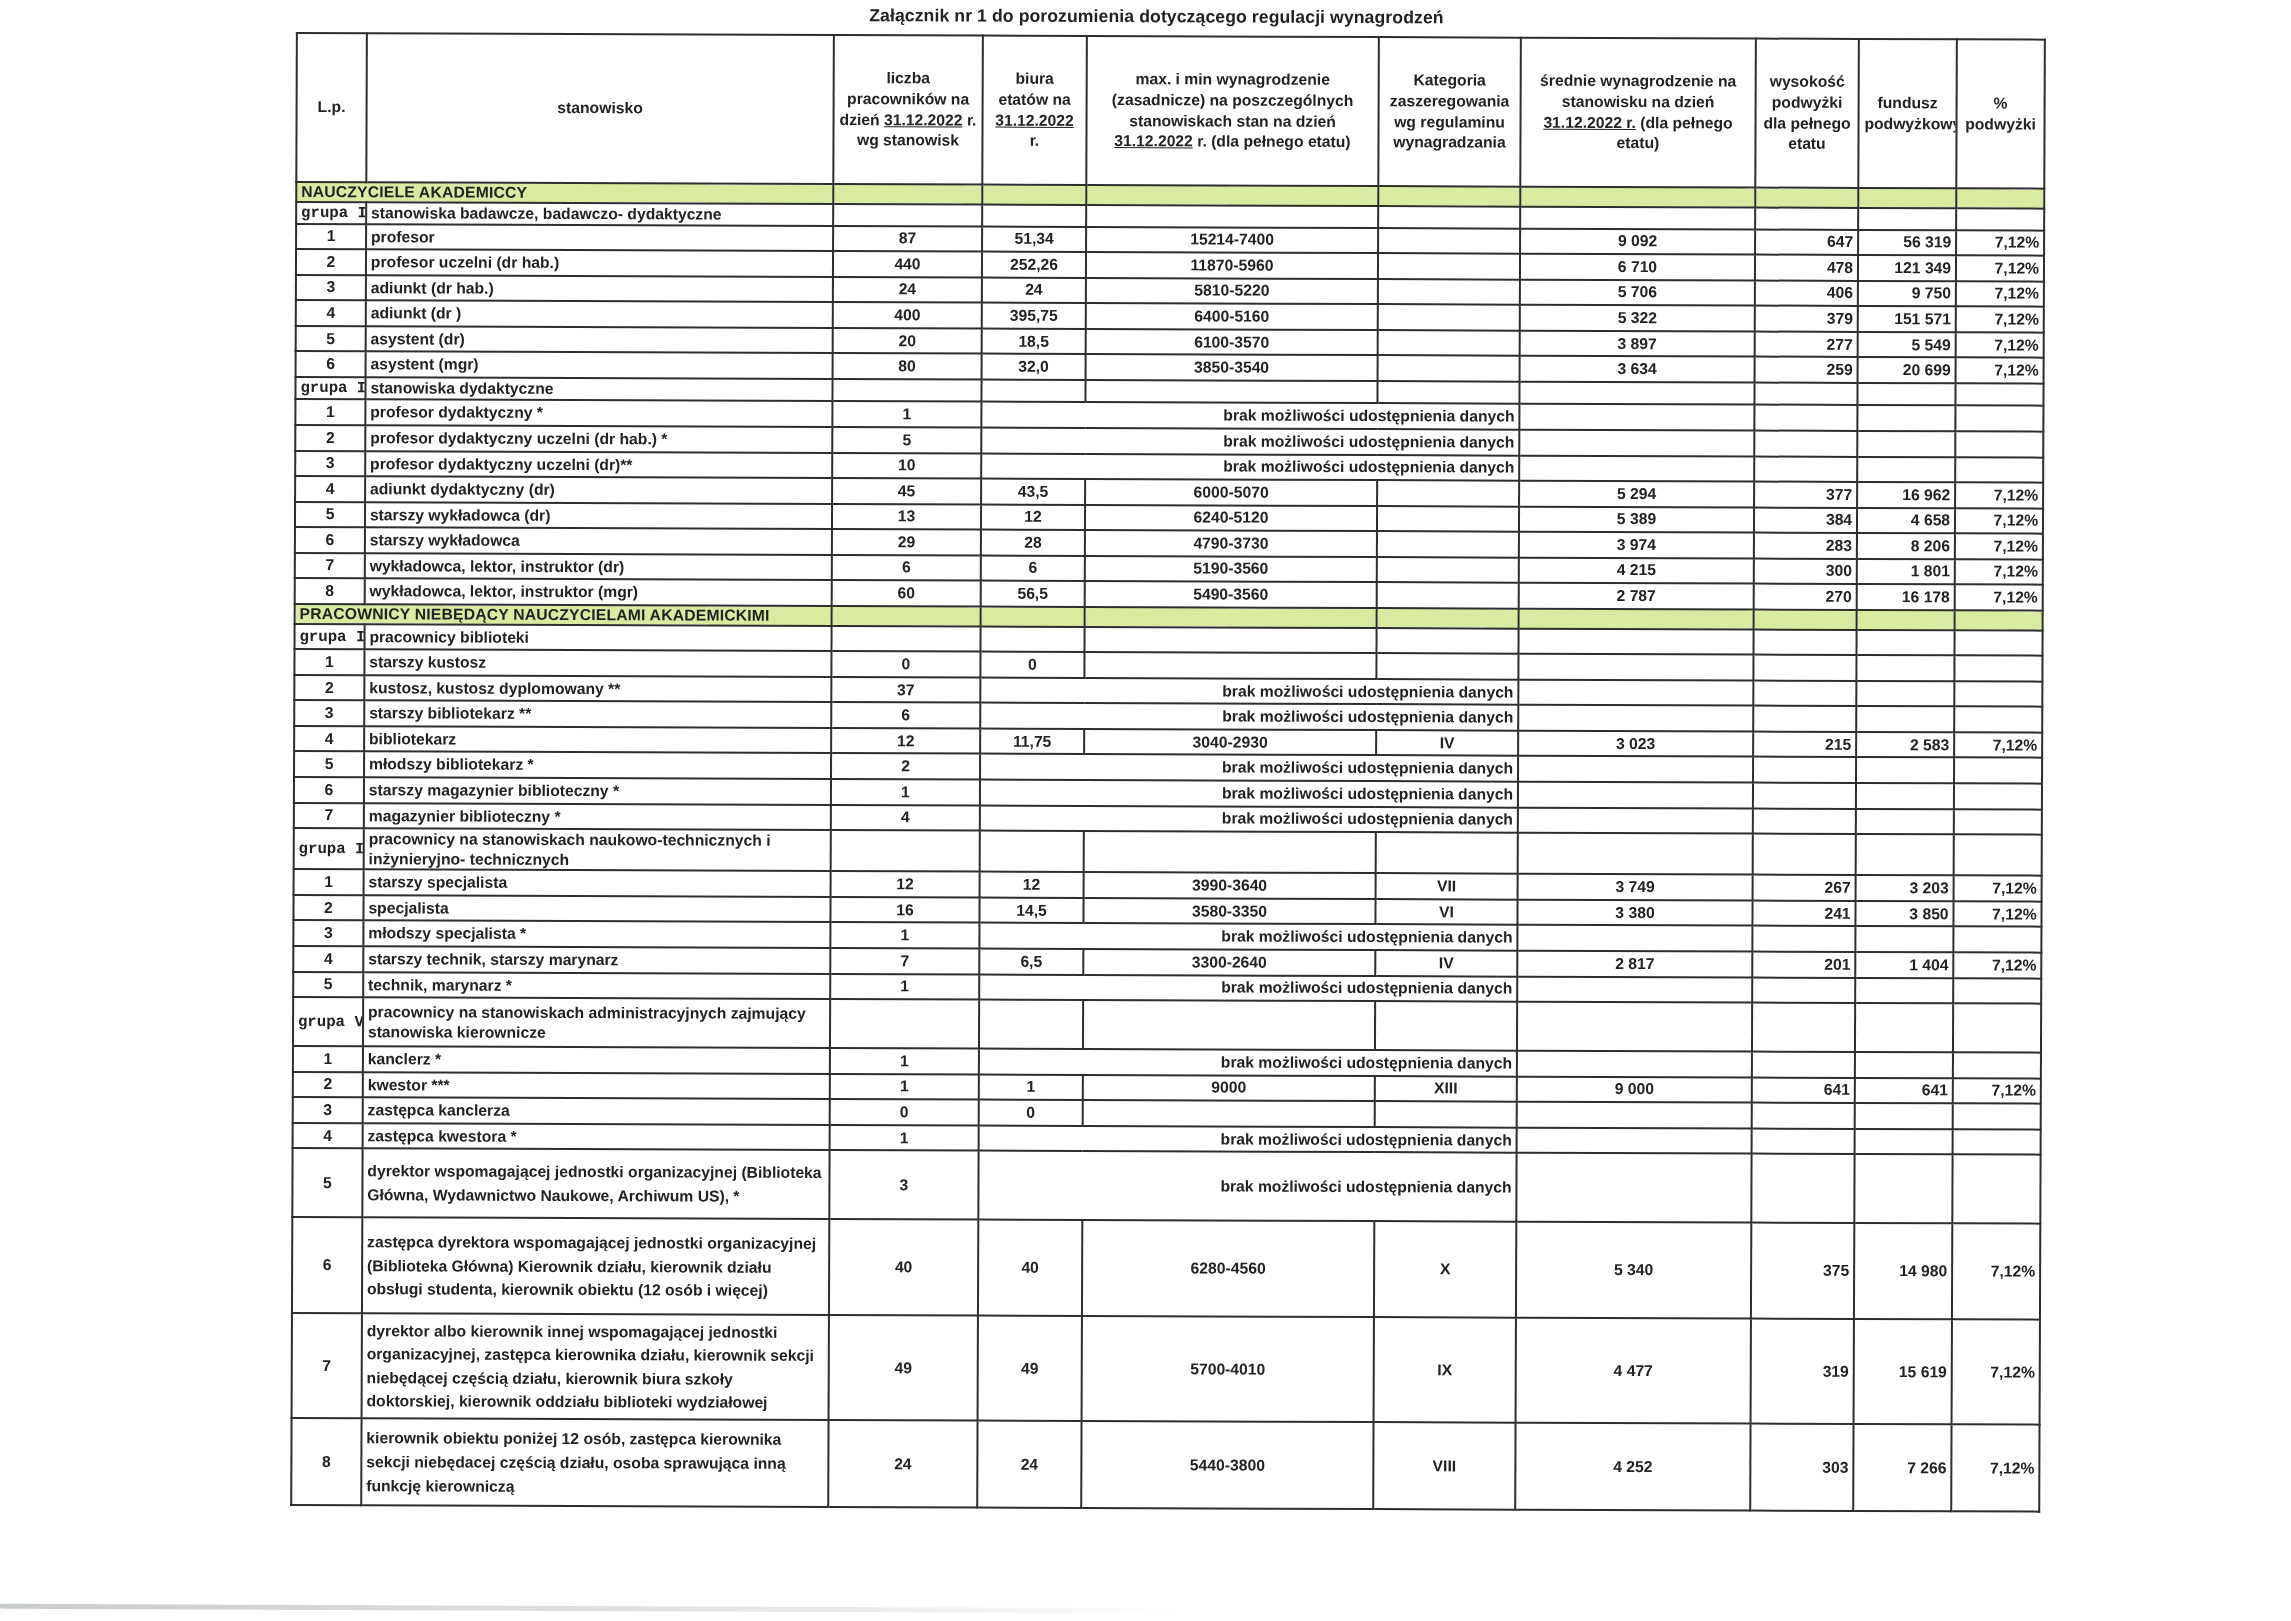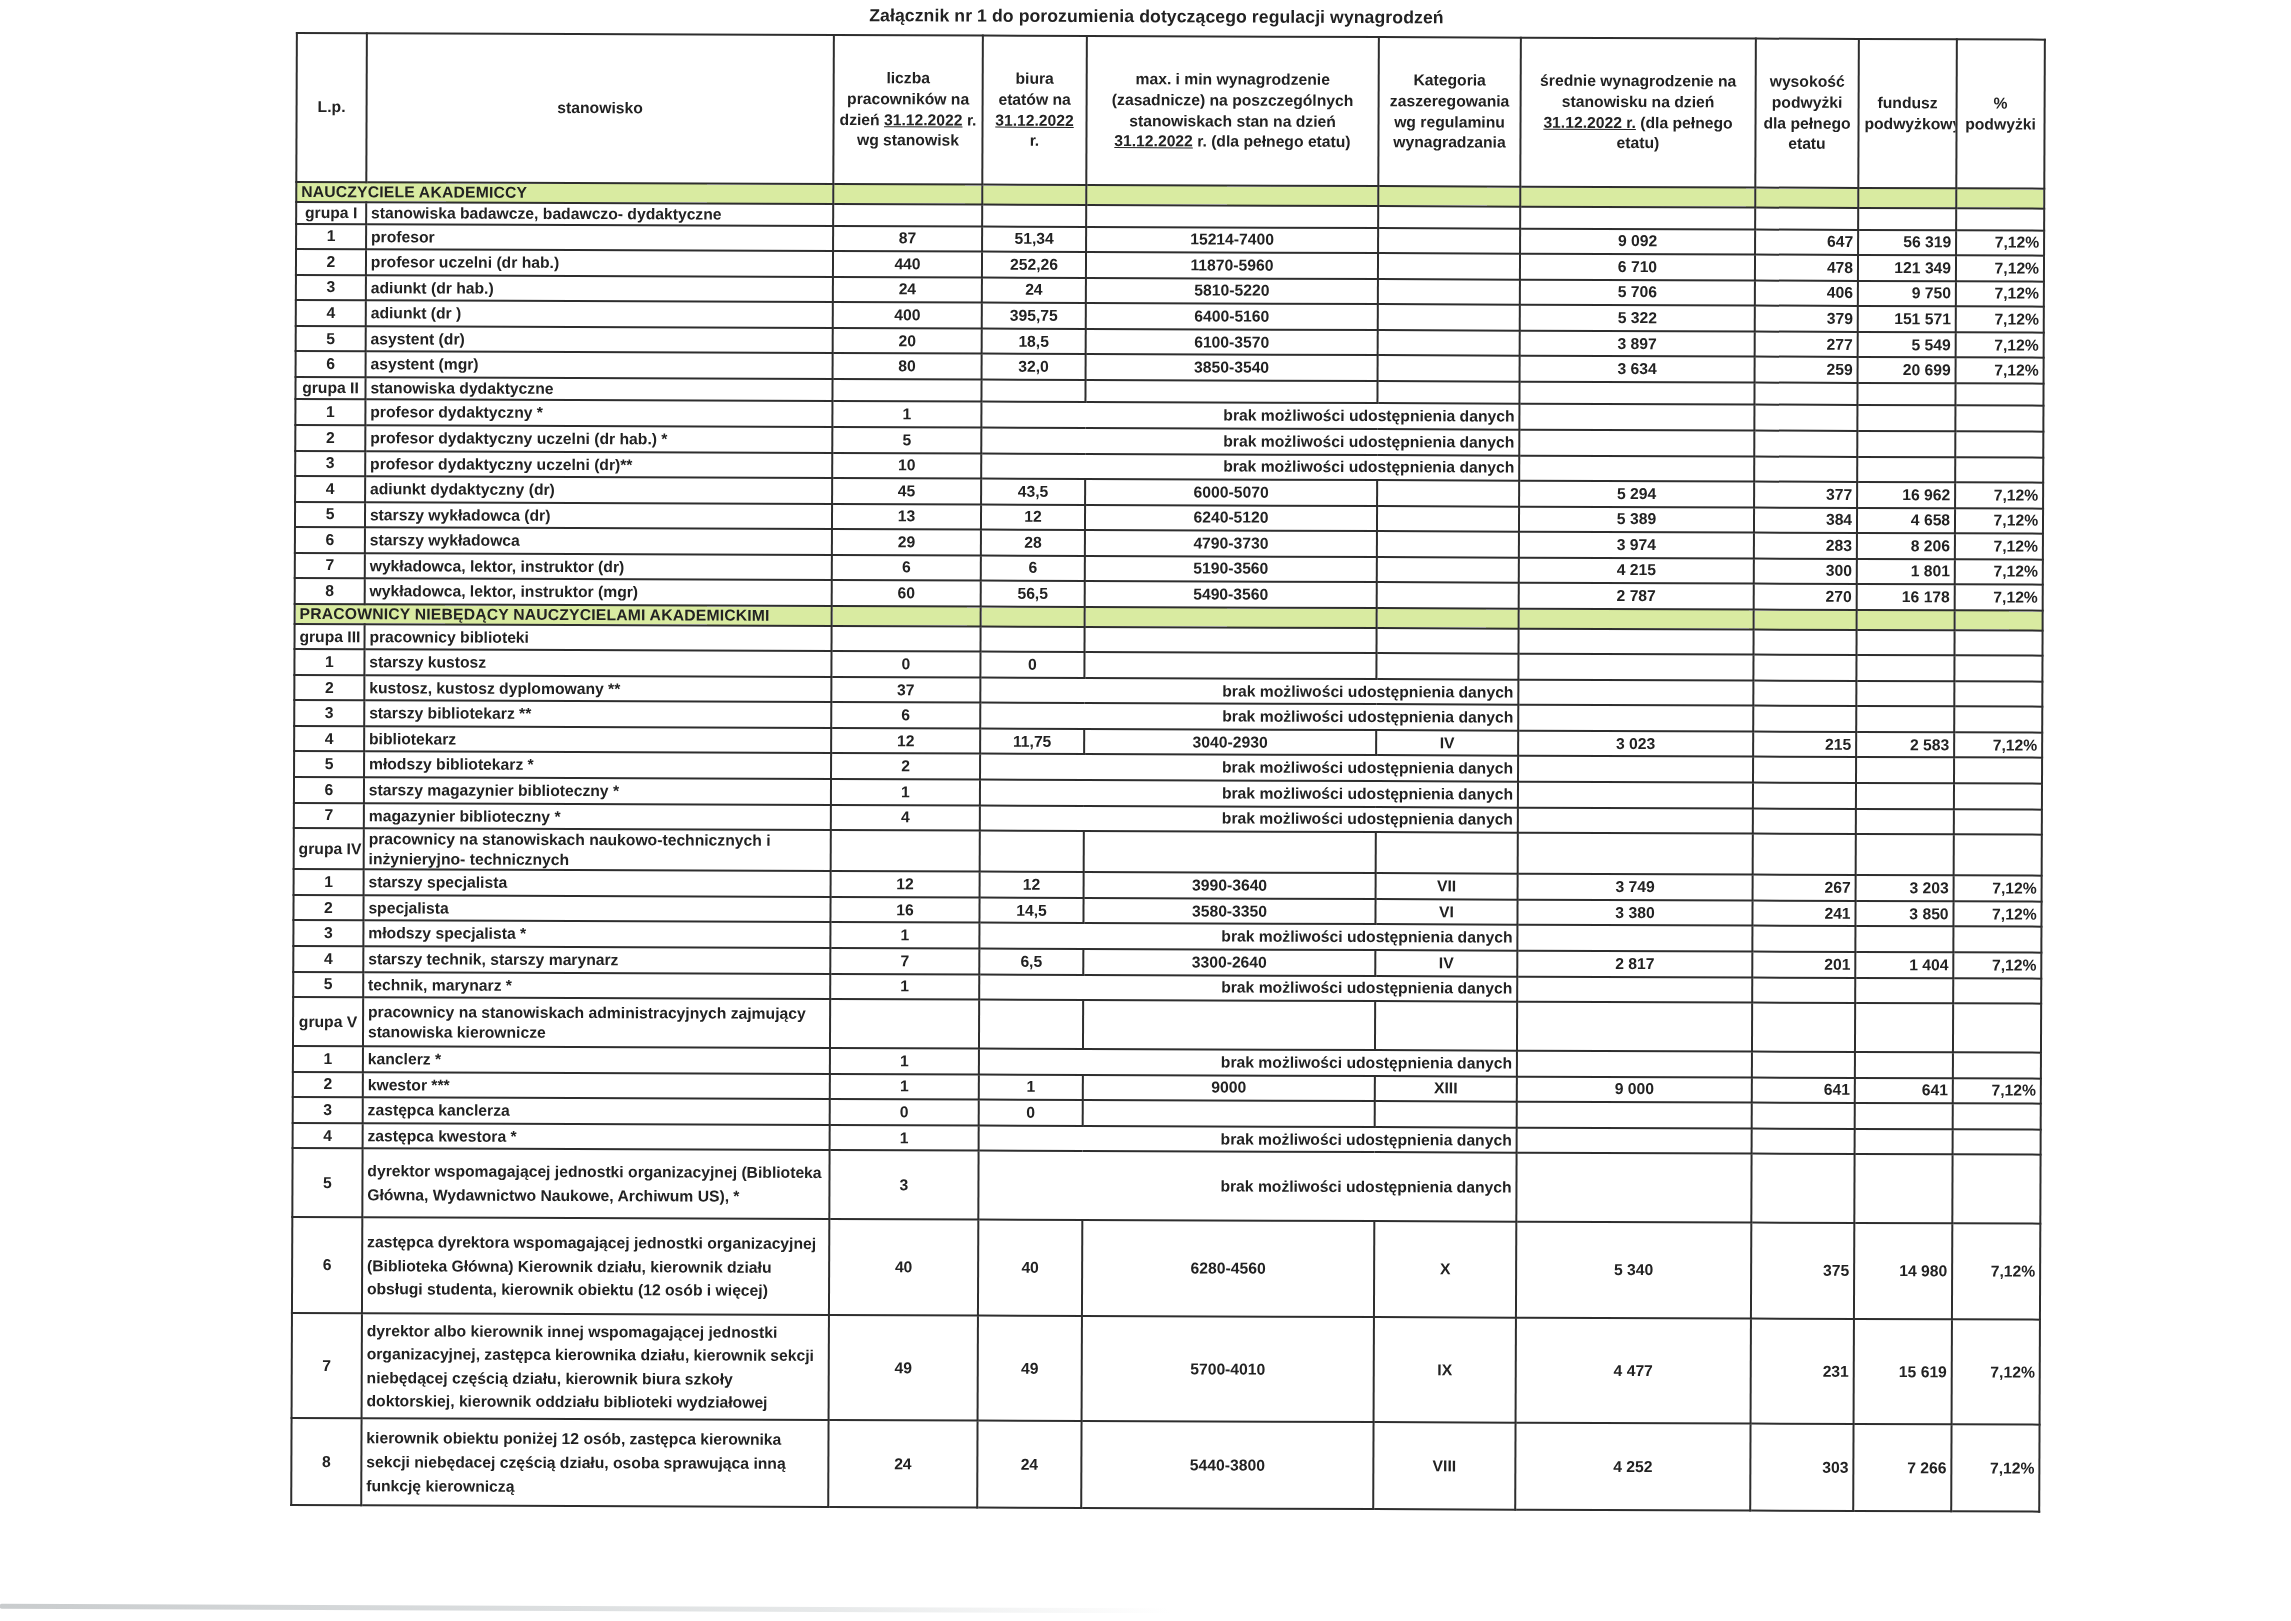--- a/index.html
+++ b/index.html
@@ -26,21 +26,21 @@
   #salary-table thead th{
     font-weight:700;line-height:1.32;text-align:center;padding:2px 4.9px;
     background:#fff;border-bottom-width:2.9px;
   }
   #salary-table thead tr{height:149px;}
   .u{text-decoration:underline;}
   tr.section td{background:#d9eba1;border-top-width:2.9px;border-bottom-width:2.9px;}
   tr.section td.lbl{font-weight:700;text-align:left;letter-spacing:0.2px;}
   tr.section.flush td.lbl{padding-left:2.9px;}
   tr.section.indent td.lbl{padding-left:45px;}
-  td.gno{font-weight:700;text-align:center;font-size:14.7px;white-space:nowrap;padding:0 1px;}
+  td.gno{font-weight:700;text-align:center;font-size:14.7px;white-space:nowrap;padding:0 1px;font-family:Liberation Mono, monospace;}
   td.glabel{font-weight:700;text-align:left;padding-left:4.9px;line-height:1.25;}
   td.c{text-align:center;font-weight:600;}
   td.r{text-align:right;font-weight:600;padding-right:5.9px;}
   td.pct{padding-right:3.9px;}
   td.name{text-align:left;font-weight:600;padding:2px 9.8px 2px 5.9px;line-height:1.5;}
   td.note{text-align:right;font-weight:600;padding-right:13.7px;}
   #scan-artifact{
     position:absolute;left:5.9px;top:1605px;width:1171px;height:4.9px;border-radius:2px;
     background:linear-gradient(to right,#b7bbbd 0%,#c9cdcf 35%,#dee1e2 70%,rgba(235,237,238,0) 100%);
     opacity:.75;
@@ -521,21 +521,21 @@
           <td class="r pct">7,12%</td>
         </tr>
         <tr class="data" style="height: 105px;">
           <td class="c">7</td>
           <td class="name">dyrektor albo kierownik innej wspomagającej jednostki organizacyjnej, zastępca kierownika działu, kierownik sekcji niebędącej częścią działu, kierownik biura szkoły doktorskiej, kierownik oddziału biblioteki wydziałowej</td>
           <td class="c">49</td>
           <td class="c">49</td>
           <td class="c">5700-4010</td>
           <td class="c">IX</td>
           <td class="c">4 477</td>
-          <td class="r">231</td>
+          <td class="r">319</td>
           <td class="r">15 619</td>
           <td class="r pct">7,12%</td>
         </tr>
         <tr class="data" style="height: 87px;">
           <td class="c">8</td>
           <td class="name">kierownik obiektu poniżej 12 osób, zastępca kierownika sekcji niebędacej częścią działu, osoba sprawująca inną funkcję kierowniczą</td>
           <td class="c">24</td>
           <td class="c">24</td>
           <td class="c">5440-3800</td>
           <td class="c">VIII</td>

